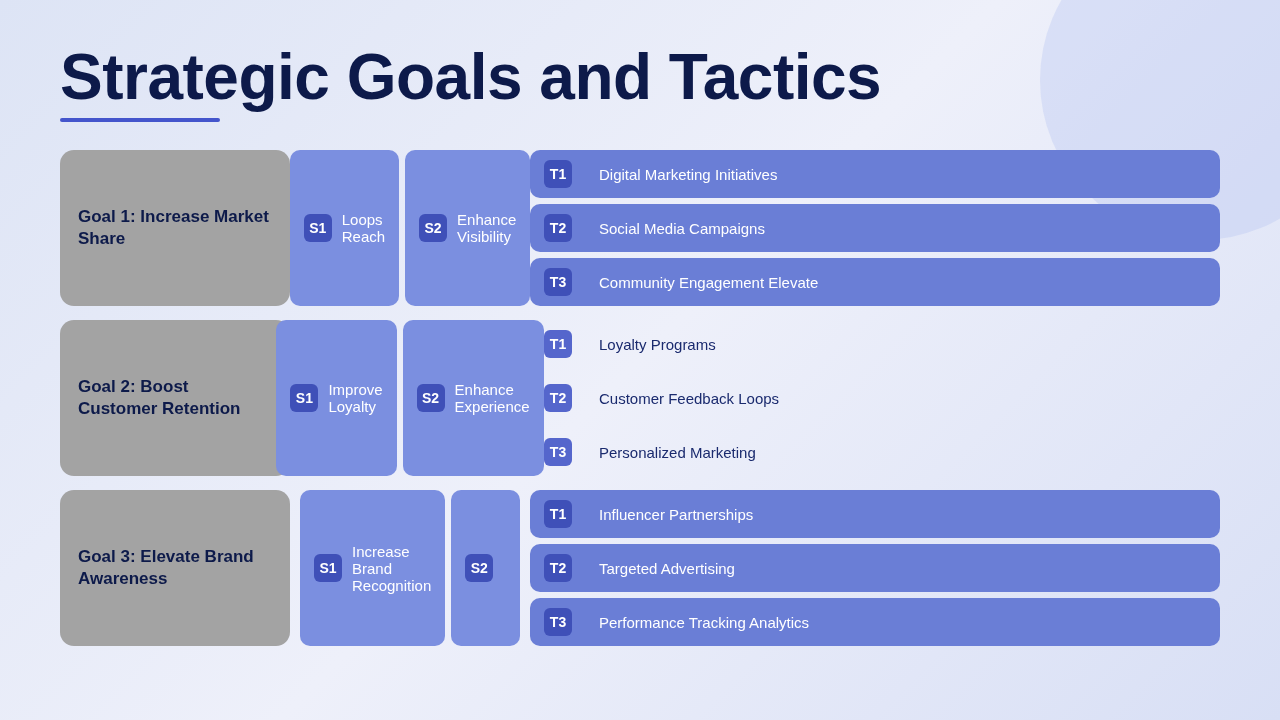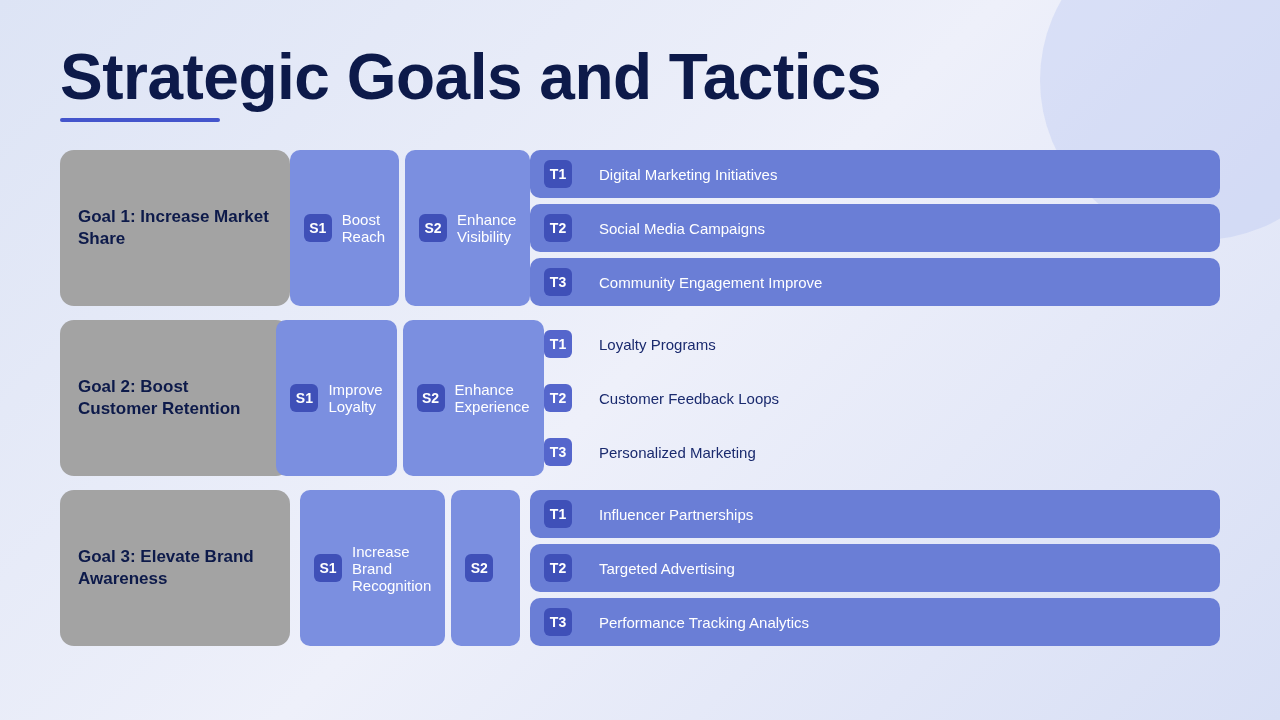--- a/index.html
+++ b/index.html
@@ -193,39 +193,39 @@
   <h1 class="title">Strategic Goals and Tactics</h1>
   <div class="title-underline"></div>
 
   <div class="goals-grid" id="goals-grid">
 
   <div class="goal-row">
         <div class="goal-box">Goal 1: Increase Market Share</div>
         <div class="strategies-col">
           <div class="strategy-item">
             <div class="strategy-badge">S1</div>
-            <span class="strategy-text">Boost Reach</span>
+            <span class="strategy-text">Loops Reach</span>
           </div>
           <div class="strategy-item">
             <div class="strategy-badge">S2</div>
             <span class="strategy-text">Enhance Visibility</span>
           </div>
         </div>
         <div class="tactics-col">
           <div class="tactic-item filled">
             <div class="tactic-badge dark-bg">T1</div>
             <span class="tactic-text white">Digital Marketing Initiatives</span>
           </div>
           <div class="tactic-item filled">
             <div class="tactic-badge dark-bg">T2</div>
             <span class="tactic-text white">Social Media Campaigns</span>
           </div>
           <div class="tactic-item filled">
             <div class="tactic-badge dark-bg">T3</div>
-            <span class="tactic-text white">Community Engagement Improve</span>
+            <span class="tactic-text white">Community Engagement Elevate</span>
           </div>
         </div>
       </div>
       <div class="goal-row">
         <div class="goal-box">Goal 2: Boost Customer Retention</div>
         <div class="strategies-col">
           <div class="strategy-item">
             <div class="strategy-badge">S1</div>
             <span class="strategy-text">Improve Loyalty</span>
           </div>

